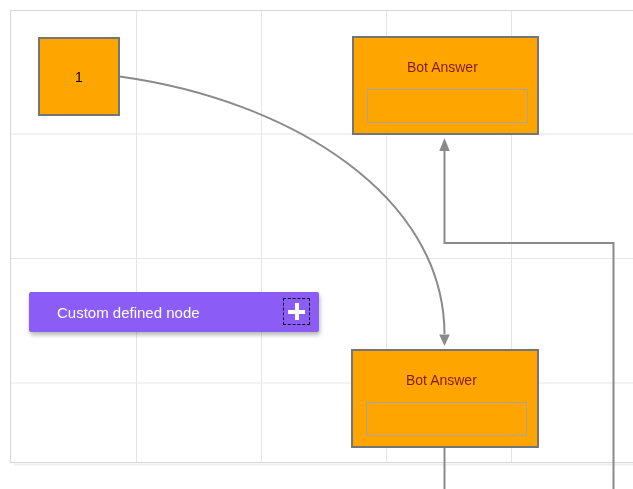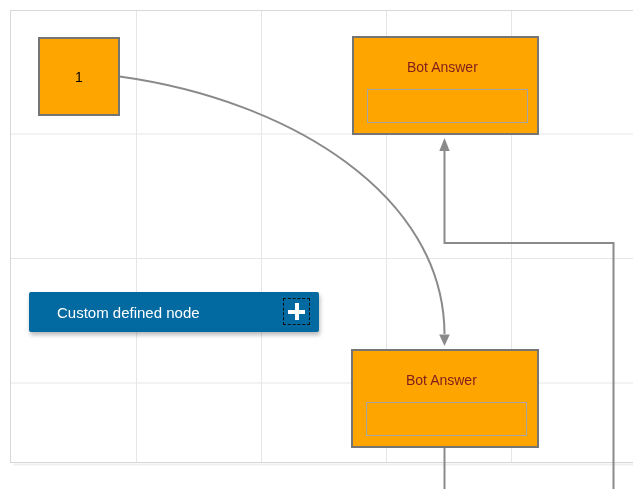--- a/index.html
+++ b/index.html
@@ -24,21 +24,21 @@
   .bot-title{
     position:absolute;left:13px;top:21px;
     font-size:14px;color:#7f1d1d;white-space:nowrap;margin-left:40px;
   }
   .bot-field{
     position:absolute;left:13px;top:51px;width:161px;height:34px;
     box-sizing:border-box;border:1px solid #a5a5a5;
   }
   .custom-node{
     position:absolute;left:29px;top:292px;width:290px;height:40px;
-    background:#0369a1;border-radius:2px;
+    background:#8b5cf6;border-radius:2px;
     box-shadow:1px 3px 4px rgba(0,0,0,0.28);
     color:#ffffff;
   }
   .custom-label{
     position:absolute;left:28px;top:0;height:40px;
     display:flex;align-items:center;font-size:15px;white-space:nowrap;
   }
   .plus-box{
     position:absolute;left:254px;top:6px;width:27px;height:27px;
     box-sizing:border-box;border:1px dashed #101010;

